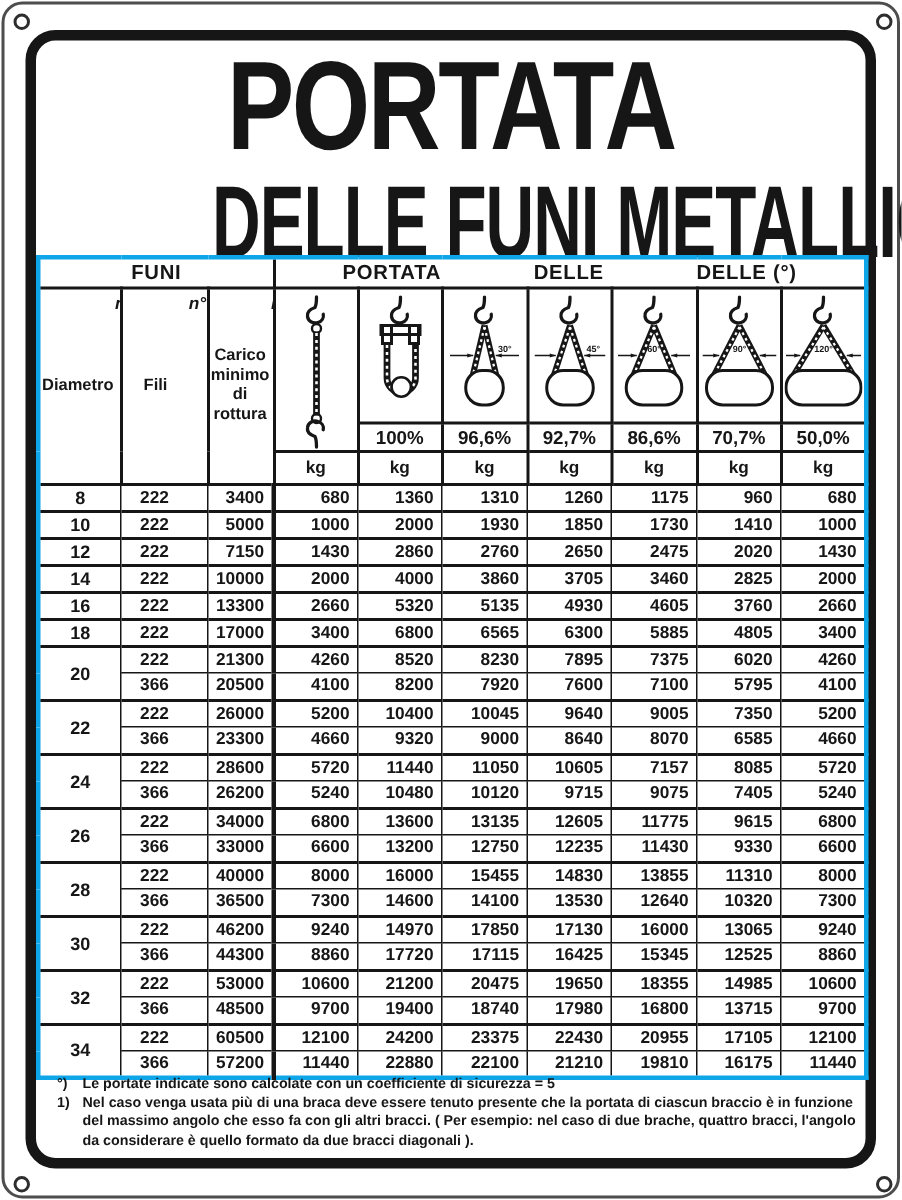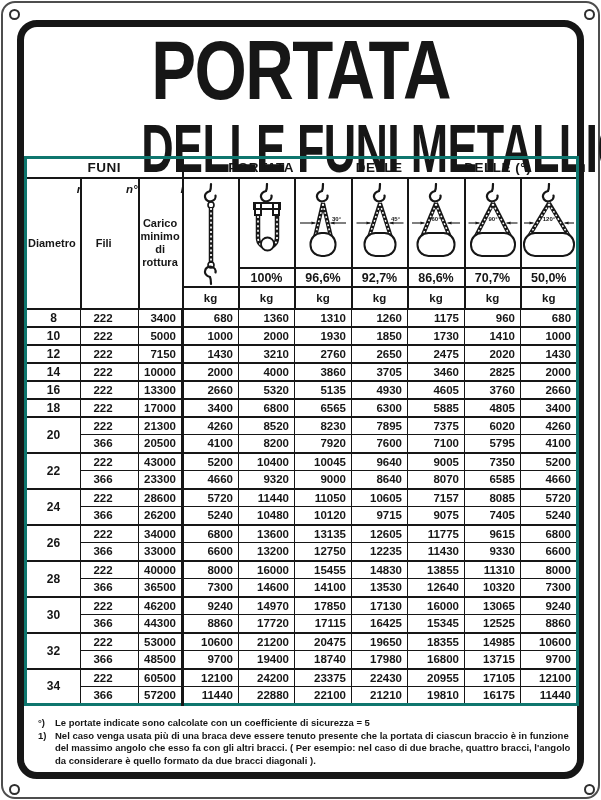--- a/index.html
+++ b/index.html
@@ -5,21 +5,21 @@
   html,body{margin:0;padding:0;}
   body{width:601px;height:800px;background:#ffffff;font-family:"Liberation Sans","DejaVu Sans",sans-serif;color:#161616;position:relative;overflow:hidden;}
   .plate{position:absolute;left:1px;top:1px;width:595px;height:794px;border:2px solid #4d4d4d;border-radius:14px;background:#ffffff;}
   .hole{position:absolute;width:7px;height:7px;border:2px solid #2e2e2e;border-radius:50%;background:#fff;}
   .hole.tl{left:9px;top:9px}.hole.tr{left:584px;top:9px}
   .hole.bl{left:9px;top:784px}.hole.br{left:584px;top:784px}
   .frame{position:absolute;left:17px;top:20px;width:553px;height:745px;border:7px solid #161616;border-radius:20px;}
   .titleblock{position:absolute;left:0;top:28px;width:601px;text-align:center;line-height:1;}
   .t1{display:inline-block;font-weight:bold;font-size:84px;letter-spacing:-2px;transform:scaleX(0.80);transform-origin:50% 50%;white-space:nowrap;}
   .t2{display:inline-block;font-weight:bold;font-size:68px;letter-spacing:-1px;transform:scaleX(0.66);transform-origin:50% 50%;white-space:nowrap;margin-top:2px;}
-  table.cap{position:absolute;left:24px;top:156px;width:552px;border-collapse:collapse;table-layout:fixed;border:3px solid #0f766e;}
+  table.cap{position:absolute;left:24px;top:170px;width:552px;border-collapse:collapse;table-layout:fixed;border:3px solid #0ea5e9;}
   table.cap td{border:2px solid #161616;padding:0;font-weight:bold;text-align:center;overflow:hidden;}
   tr.sec{height:20px;}
   tr.sec td{font-size:13.5px;letter-spacing:0.5px;}
   td.secR{border-left:3px solid #161616;}
   .secflex{display:flex;justify-content:space-around;align-items:center;padding:0 14px;}
   tr.icons{height:88px;}
   tr.pct{height:18px;}
   tr.pct td{font-size:12.5px;margin-left:40px;}
   tr.units{height:21px;}
   tr.units td{font-size:11.5px;}
@@ -242,21 +242,21 @@
         <td class="c-num">1850</td>
         <td class="c-num">1730</td>
         <td class="c-num">1410</td>
         <td class="c-num">1000</td>
       </tr>
       <tr class="gstart">
         <td rowspan="1" class="c-dia">12</td>
         <td class="c-fili">222</td>
         <td class="c-num">7150</td>
         <td class="c-num c-first">1430</td>
-        <td class="c-num">3210</td>
+        <td class="c-num">2860</td>
         <td class="c-num">2760</td>
         <td class="c-num">2650</td>
         <td class="c-num">2475</td>
         <td class="c-num">2020</td>
         <td class="c-num">1430</td>
       </tr>
       <tr class="gstart">
         <td rowspan="1" class="c-dia">14</td>
         <td class="c-fili">222</td>
         <td class="c-num">10000</td>
@@ -311,21 +311,21 @@
         <td class="c-num">8200</td>
         <td class="c-num">7920</td>
         <td class="c-num">7600</td>
         <td class="c-num">7100</td>
         <td class="c-num">5795</td>
         <td class="c-num">4100</td>
       </tr>
       <tr class="gstart">
         <td rowspan="2" class="c-dia">22</td>
         <td class="c-fili">222</td>
-        <td class="c-num">43000</td>
+        <td class="c-num">26000</td>
         <td class="c-num c-first">5200</td>
         <td class="c-num">10400</td>
         <td class="c-num">10045</td>
         <td class="c-num">9640</td>
         <td class="c-num">9005</td>
         <td class="c-num">7350</td>
         <td class="c-num">5200</td>
       </tr>
       <tr>
         <td class="c-fili">366</td>

